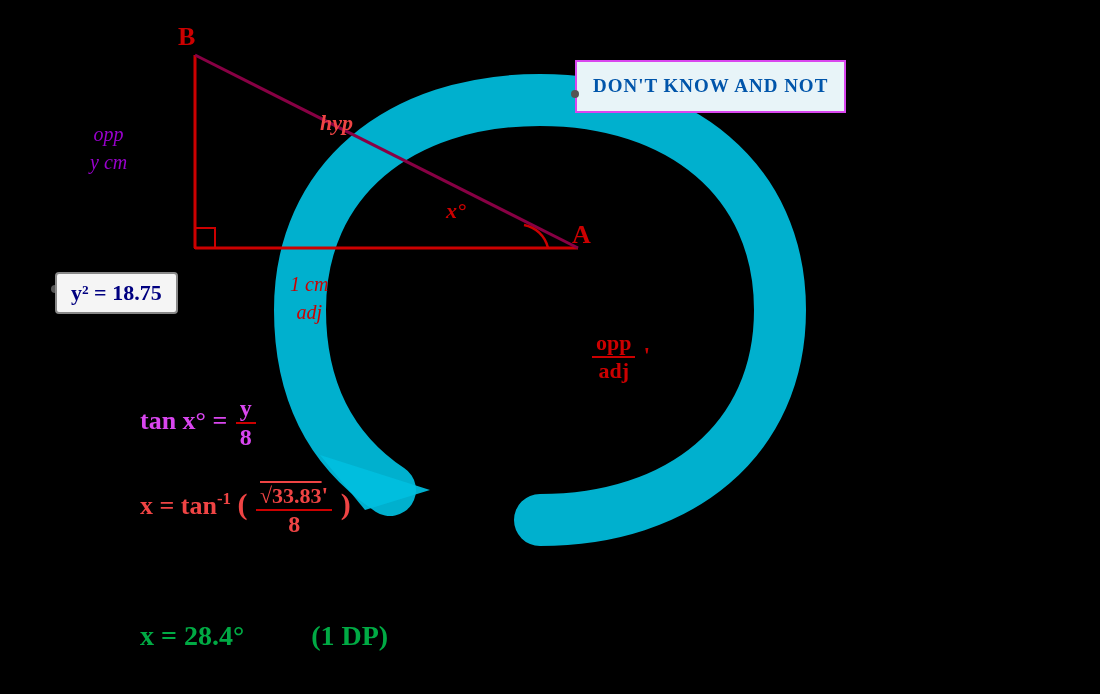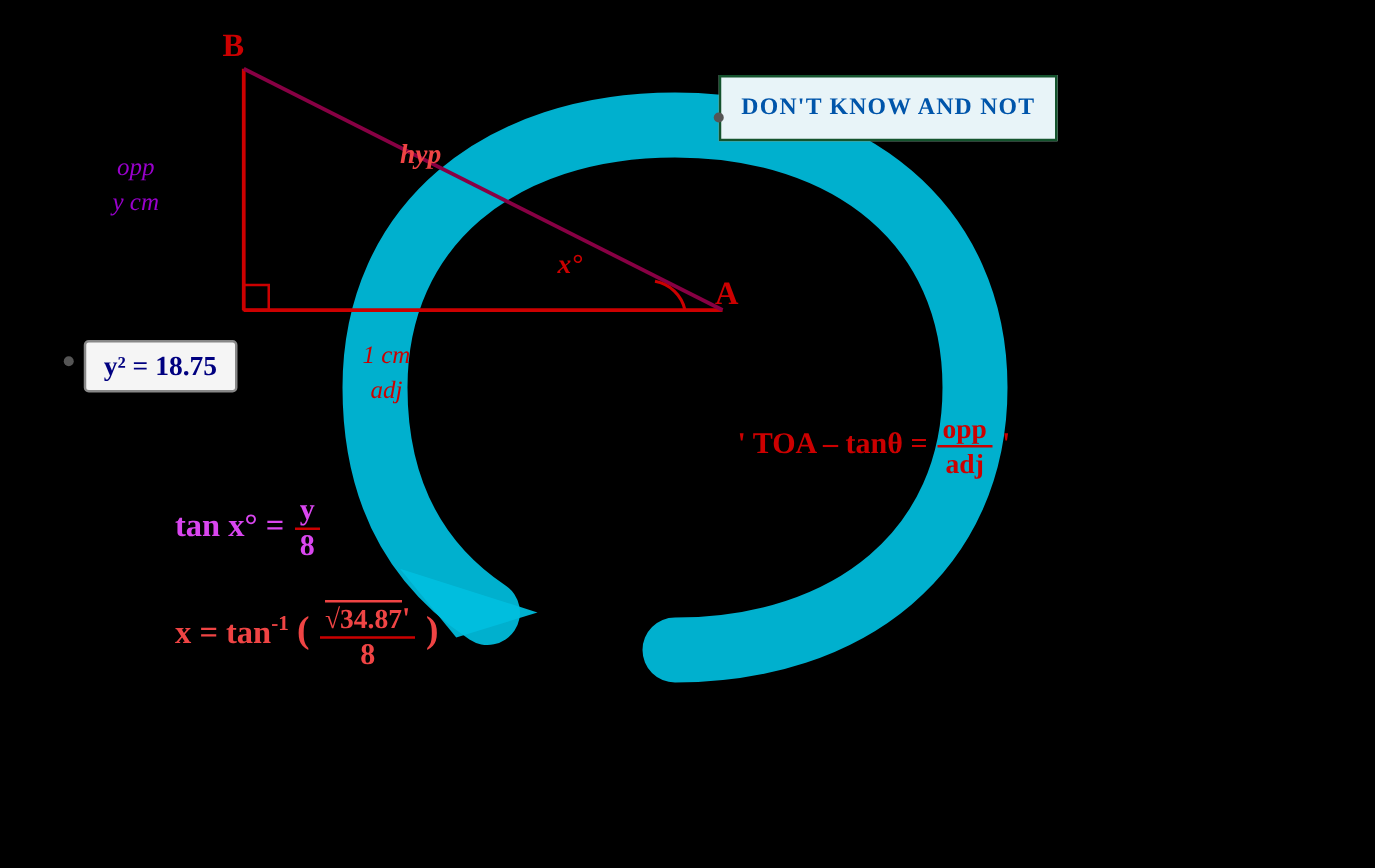--- a/index.html
+++ b/index.html
@@ -87,21 +87,21 @@
       font-style: italic;
       font-weight: bold;
     }
 
     
     .info-box {
       position: absolute;
       top: 60px;
       left: 575px;
       background: #e8f4f8;
-      border: 2px solid #14532d;
+      border: 2px solid #d946ef;
       padding: 10px 16px;
       font-size: 19px;
       color: #0055aa;
       font-weight: bold;
       font-family: 'Comic Sans MS', 'Chalkboard SE', cursive;
       line-height: 1.5;
       letter-spacing: 1px;
       text-align: right;
     }
 
@@ -121,21 +121,20 @@
       top: 272px;
       left: 55px;
       background: #f5f5f5;
       border: 2px solid #888;
       padding: 6px 14px;
       font-size: 22px;
       color: #000080;
       font-family: 'Comic Sans MS', 'Chalkboard SE', cursive;
       font-weight: bold;
       border-radius: 4px;
-      margin-left: 12px;
     }
 
     .y-squared-dot {
       position: absolute;
       top: 285px;
       left: 51px;
       width: 8px;
       height: 8px;
       background: #555;
       border-radius: 50%;
@@ -281,42 +280,45 @@
 
   <div class="info-box">
     <div>DON'T  KNOW  AND  NOT</div>
   </div>
   <div class="info-box-dot"></div>
 
   <div class="y-squared-dot"></div>
   <div class="y-squared-tag">y² = 18.75</div>
 
   <div class="toa-formula">
-    <span>' TOA – tanθ = </span>
     <span class="fraction-toa">
       <span class="num">opp</span>
       <span class="den">adj</span>
     </span>
     <span> '</span>
   </div>
 
   <div class="tan-formula">
     <span>tan x° = </span>
     <span class="fraction">
       <span class="num">y</span>
       <span class="den">8</span>
     </span>
   </div>
 
   <div class="tan-inv-formula">
     <span>x = tan<sup>-1</sup></span>
     <span style="font-size:30px;">(</span>
     <span class="fraction" style="position:relative; top:2px;">
       <span class="num">
-        <span style="text-decoration: overline; font-size:22px;">√34.87</span>'
+        <span style="text-decoration: overline; font-size:22px;">√33.83</span>'
       </span>
       <span class="den">8</span>
     </span>
     <span style="font-size:30px;">)</span>
   </div>
 
+  <div class="final-answer">
+    <span>x = 28.4°</span>
+    <span style="margin-left: 60px;">(1  DP)</span>
+  </div>
 
 </div>
 
 </body></html>

